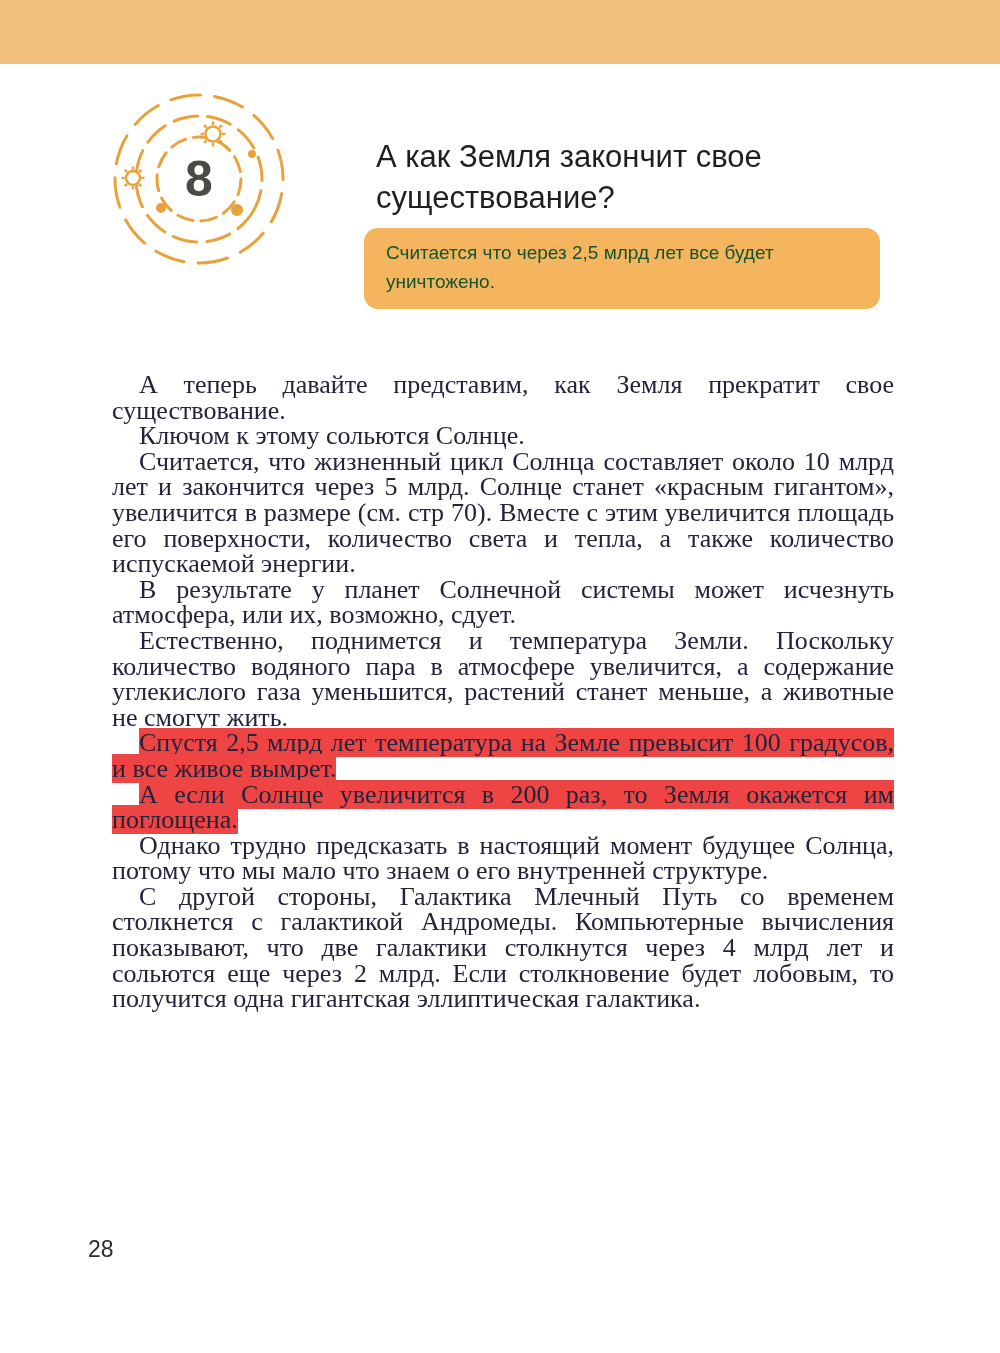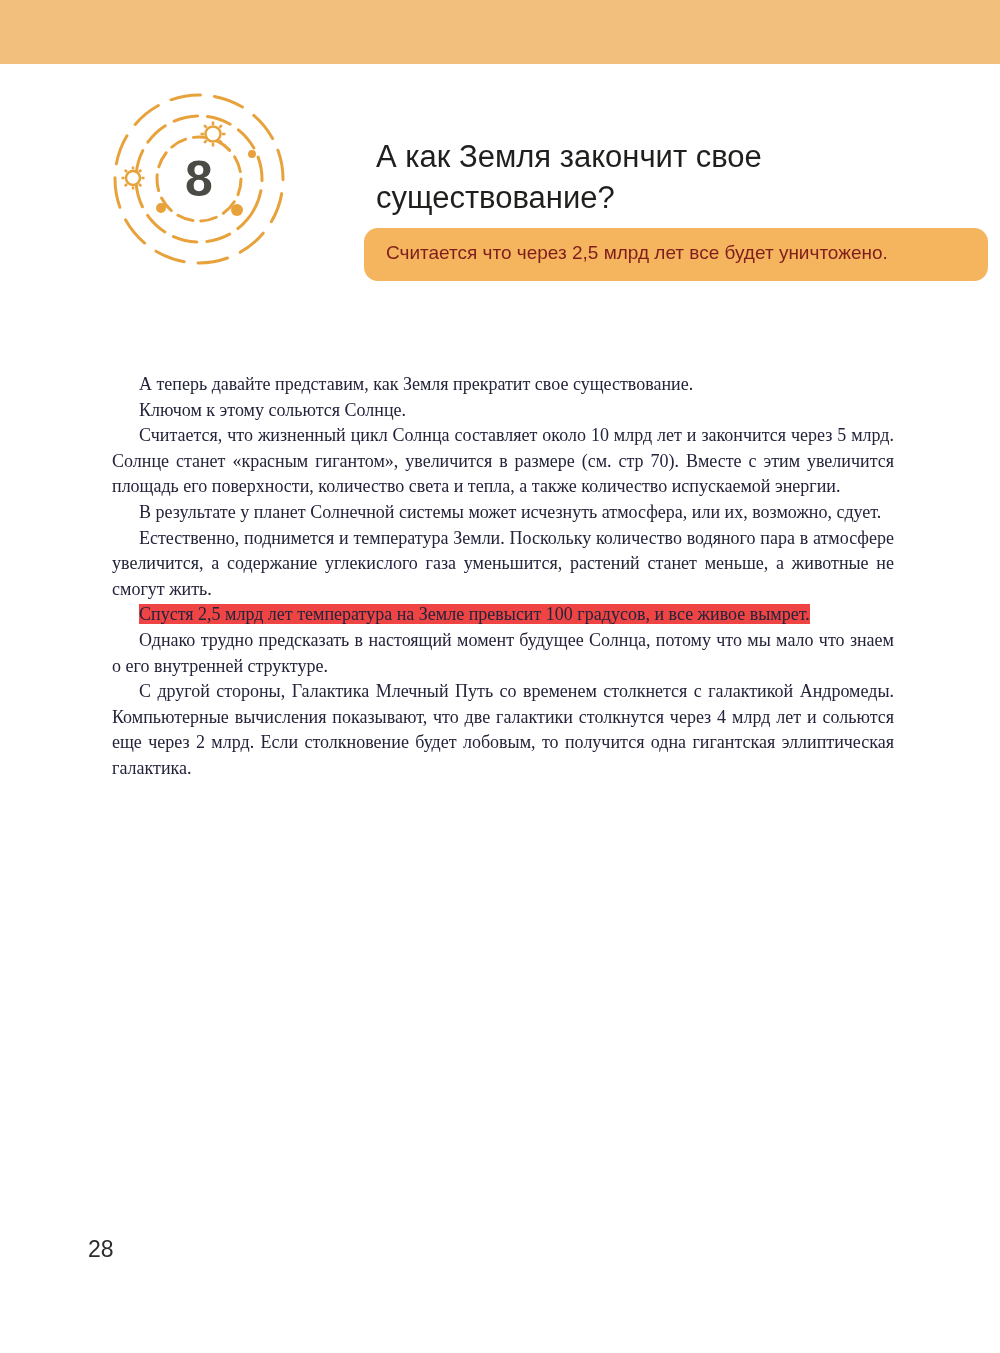--- a/index.html
+++ b/index.html
@@ -35,35 +35,35 @@
     font-family: "Liberation Sans", sans-serif;
     font-weight: normal;
     font-size: 31px;
     line-height: 1.32;
     color: #1f1f1d;
   }
   .callout {
     position: absolute;
     left: 364px;
     top: 228px;
-    width: 624px;
+    width: 516px;
     background: #f5b55e;
     border-radius: 14px;
     padding: 11px 22px 13px 22px;
     font-family: "Liberation Sans", sans-serif;
     font-size: 19px;
     line-height: 1.5;
-    color: #7f1d1d;
+    color: #14532d;
   }
   .body-text {
     position: absolute;
     left: 112px;
     top: 372px;
     width: 782px;
-    font-size: 18px;
+    font-size: 26px;
     line-height: 25.6px;
     text-align: justify;
     color: #23233a;
   }
   .body-text p {
     margin: 0;
     text-indent: 27px;
   }
   .body-text p.hl span {
     background: #ef4444;
@@ -124,19 +124,20 @@
 
   <div class="callout">Считается что через 2,5 млрд лет все будет уничтожено.</div>
 
   <div class="body-text">
     <p><span>А теперь давайте представим, как Земля прекратит свое существование.</span></p>
     <p><span>Ключом к этому сольются Солнце.</span></p>
     <p><span>Считается, что жизненный цикл Солнца составляет около 10 млрд лет и закончится через 5 млрд. Солнце станет «красным гигантом», увеличится в размере (см. стр 70). Вместе с этим увеличится площадь его поверхности, количество света и тепла, а также количество испускаемой энергии.</span></p>
     <p><span>В результате у планет Солнечной системы может исчезнуть атмосфера, или их, возможно, сдует.</span></p>
     <p><span>Естественно, поднимется и температура Земли. Поскольку количество водяного пара в атмосфере увеличится, а содержание углекислого газа уменьшится, растений станет меньше, а животные не смогут жить.</span></p>
     <p class="hl"><span>Спустя 2,5 млрд лет температура на Земле превысит 100 градусов, и все живое вымрет.</span></p>
+    <p class="hl"><span>А если Солнце увеличится в 200 раз, то Земля окажется им поглощена.</span></p>
     <p><span>Однако трудно предсказать в настоящий момент будущее Солнца, потому что мы мало что знаем о его внутренней структуре.</span></p>
     <p><span>С другой стороны, Галактика Млечный Путь со временем столкнется с галактикой Андромеды. Компьютерные вычисления показывают, что две галактики столкнутся через 4 млрд лет и сольются еще через 2 млрд. Если столкновение будет лобовым, то получится одна гигантская эллиптическая галактика.</span></p>
   </div>
 
   <div class="page-number">28</div>
 
 </div>
 
 </body></html>

